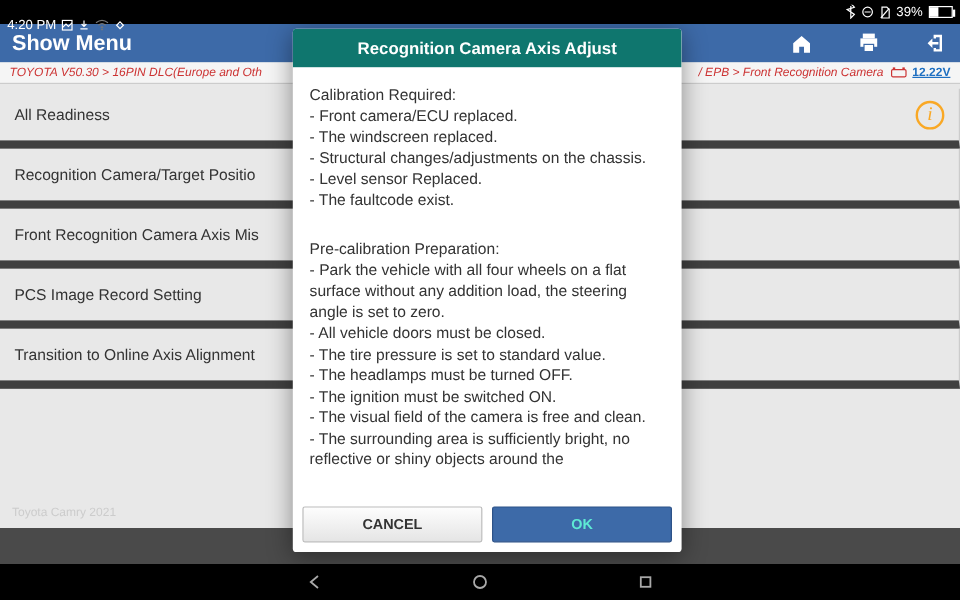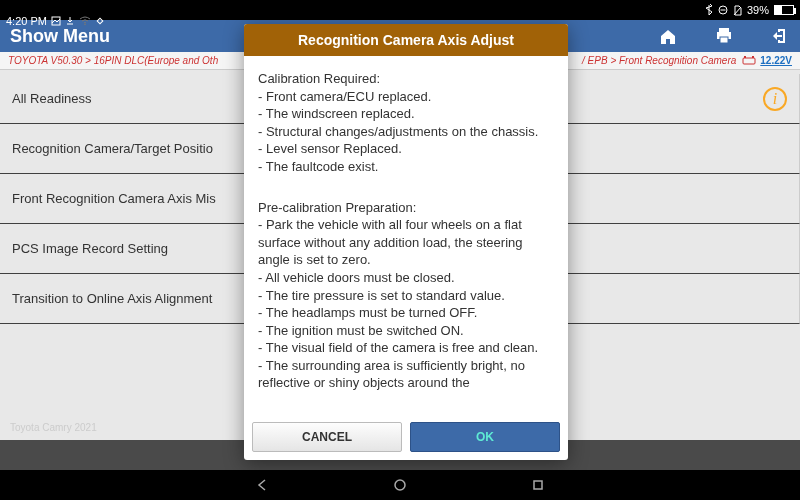--- a/index.html
+++ b/index.html
@@ -21,33 +21,33 @@
   .app-bar-icons { display:flex; gap:36px; align-items:center; }
   .app-bar-icon { width:20px; height:20px; color:#fff; display:flex; align-items:center; justify-content:center; cursor:pointer;}
 
   
   .breadcrumb { height: 18px; background:#f5f5f5; color:#c33; font-size:10px; display:flex; align-items:center; padding:0 8px; justify-content:space-between; font-style:italic; border-bottom:1px solid #ccc;}
   .breadcrumb .volt { color:#1e6fc1; font-weight:bold; font-style:normal; display:flex; align-items:center; gap:4px;text-decoration:underline;}
 
   
   .list { position:absolute; top:74px; left:0; right:0; bottom:60px; display:flex; }
   .list-col { flex:1; display:flex; flex-direction:column; }
-  .list-item { height:50px; border-bottom:1px solid #404040; border-right:1px solid #ccc; display:flex; align-items:center; padding:0 12px; font-size:13px; color:#333; background:#e8e8e8; justify-content:space-between;}
+  .list-item { height:50px; border-bottom:7px solid #404040; border-right:1px solid #ccc; display:flex; align-items:center; padding:0 12px; font-size:13px; color:#333; background:#e8e8e8; justify-content:space-between;}
   .info-circle { width:24px; height:24px; border:2px solid #f9a825; border-radius:50%; color:#f9a825; font-style:italic; font-family:Georgia, serif; font-size:16px; display:flex; align-items:center; justify-content:center;}
 
   
   .footer { position:absolute; bottom:30px; left:0; right:0; height:30px; background:#4a4a4a; color:#ccc; font-size:10px; display:flex; flex-direction:column; justify-content:center; padding:0 10px;gap:44px; }
 
   
   .android-nav { position:absolute; bottom:0; left:0; right:0; height:30px; background:#000; display:flex; align-items:center; justify-content:center; gap:120px; color:#888; }
   .nav-btn { width:18px; height:18px; display:flex; align-items:center; justify-content:center; cursor:pointer;}
 
   
   .modal { position:absolute; top:24px; left:244px; width:324px; height:436px; background:#fff; border-radius:3px; box-shadow:0 4px 20px rgba(0,0,0,.4); display:flex; flex-direction:column; overflow:hidden;}
-  .modal-title { background:#a16207; color:#fff; text-align:center; padding:8px; font-size:14px; font-weight:bold; }
+  .modal-title { background:#0f766e; color:#fff; text-align:center; padding:8px; font-size:14px; font-weight:bold; }
   .modal-body { flex:1; padding:8px 14px; font-size:13px; color:#333; overflow:hidden; line-height:1.35;}
   .modal-body .section-title { margin-top:6px; }
   .modal-buttons { display:flex; gap:8px; padding:6px 8px 8px; }
   .modal-btn { flex:1; height:30px; display:flex; align-items:center; justify-content:center; font-size:12px; font-weight:bold; border-radius:2px; cursor:pointer; }
   .btn-cancel { background:linear-gradient(#fdfdfd,#e5e5e5); border:1px solid #bbb; color:#333;}
   .btn-ok { background:#3d6aa8; color:#5eead4; border:1px solid #2d5288;}
 
 </style>
 </head>
 <body>

